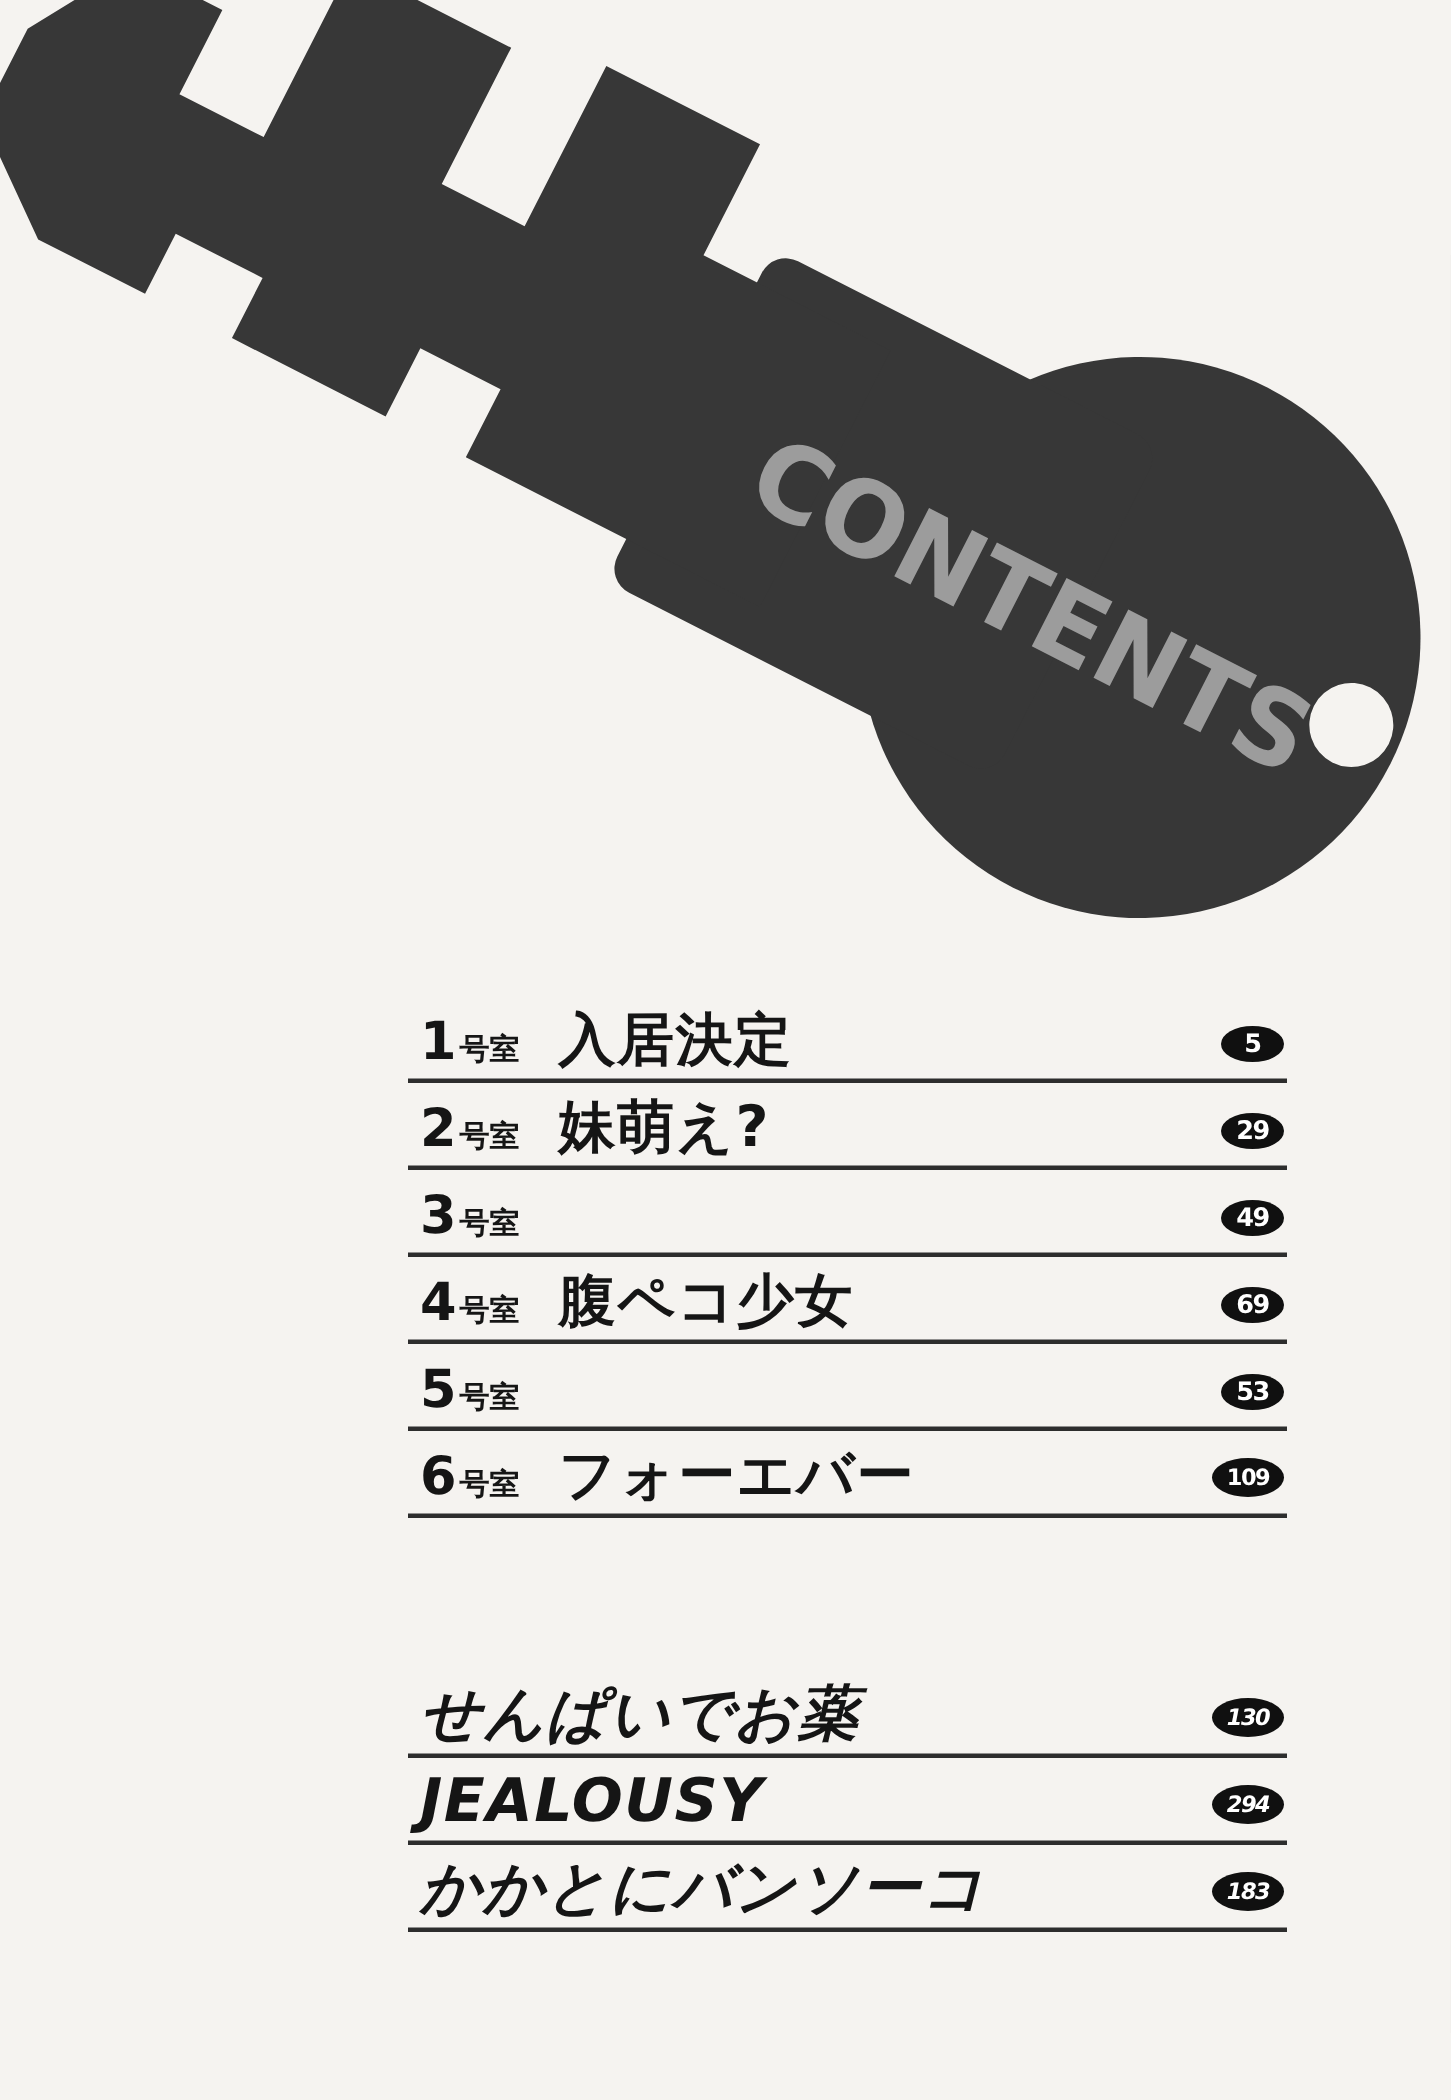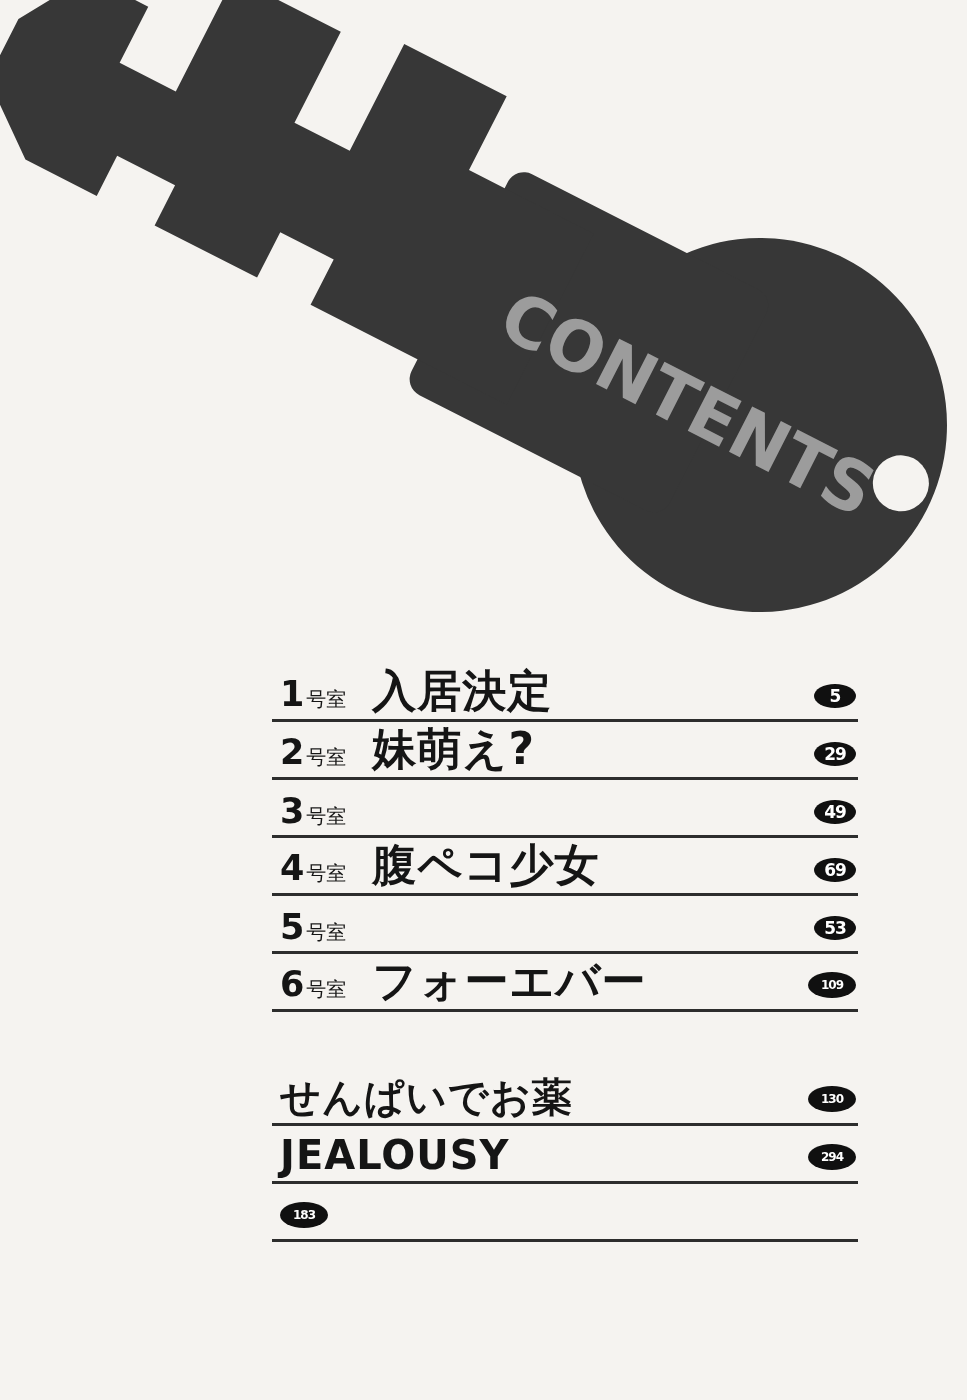--- a/index.html
+++ b/index.html
@@ -25,21 +25,21 @@
     font-size: 70px;
     fill: #9c9c9c;
   }
   .toc {
     position: absolute;
     left: 272px;
     width: 586px;
     color: #151515;
   }
   .toc-chapters { top: 664px; }
-  .toc-extras   { top: 1068px; }
+  .toc-extras   { top: 1114px; font-style: italic; }
   .toc-row {
     height: 58px;
     box-sizing: border-box;
     border-bottom: 3px solid #2d2d2d;
     display: flex;
     align-items: flex-end;
     justify-content: space-between;
     padding: 0 2px 6px 8px;
   }
   .row-left {
@@ -48,25 +48,25 @@
     line-height: 1;
     white-space: nowrap;
   }
   .room-no {
     font-size: 35px;
     font-weight: 900;
     letter-spacing: 0;
   }
   .room-suffix {
     font-size: 20px;
-    font-weight: 400;
+    font-weight: 700;
     margin-left: 2px;
   }
   .chapter-title {
-    font-size: 44px;
+    font-size: 38px;
     font-weight: 900;
     margin-left: 26px;
     letter-spacing: 1px;
   }
   .extra-title {
     font-size: 40px;
     font-weight: 900;
     letter-spacing: 1px;
     line-height: 1;
   }
@@ -83,21 +83,21 @@
   }
   .badge-sm {
     min-width: 42px;
     height: 24px;
     font-size: 17px;
     letter-spacing: -1px;
   }
   .badge-lg {
     min-width: 48px;
     height: 26px;
-    font-size: 12px;
+    font-size: 15px;
     letter-spacing: -1px;
   }
 </style>
 </head>
 <body>
 
 <div class="page">
 
   <svg class="key-art" width="967" height="660" viewBox="0 0 967 660">
     <g transform="translate(760,425) rotate(27)" fill="#373737">
@@ -185,18 +185,21 @@
 
 
     <div class="toc-row">
       <span class="row-left">
         <span class="extra-title">JEALOUSY</span>
       </span>
       <span class="page-badge badge-lg">294</span>
     </div>
 
     <div class="toc-row">
+      <span class="row-left">
+        <span class="extra-title">かかとにバンソーコ</span>
+      </span>
       <span class="page-badge badge-lg">183</span>
     </div>
 
   </div>
 
 </div>
 
 </body></html>

